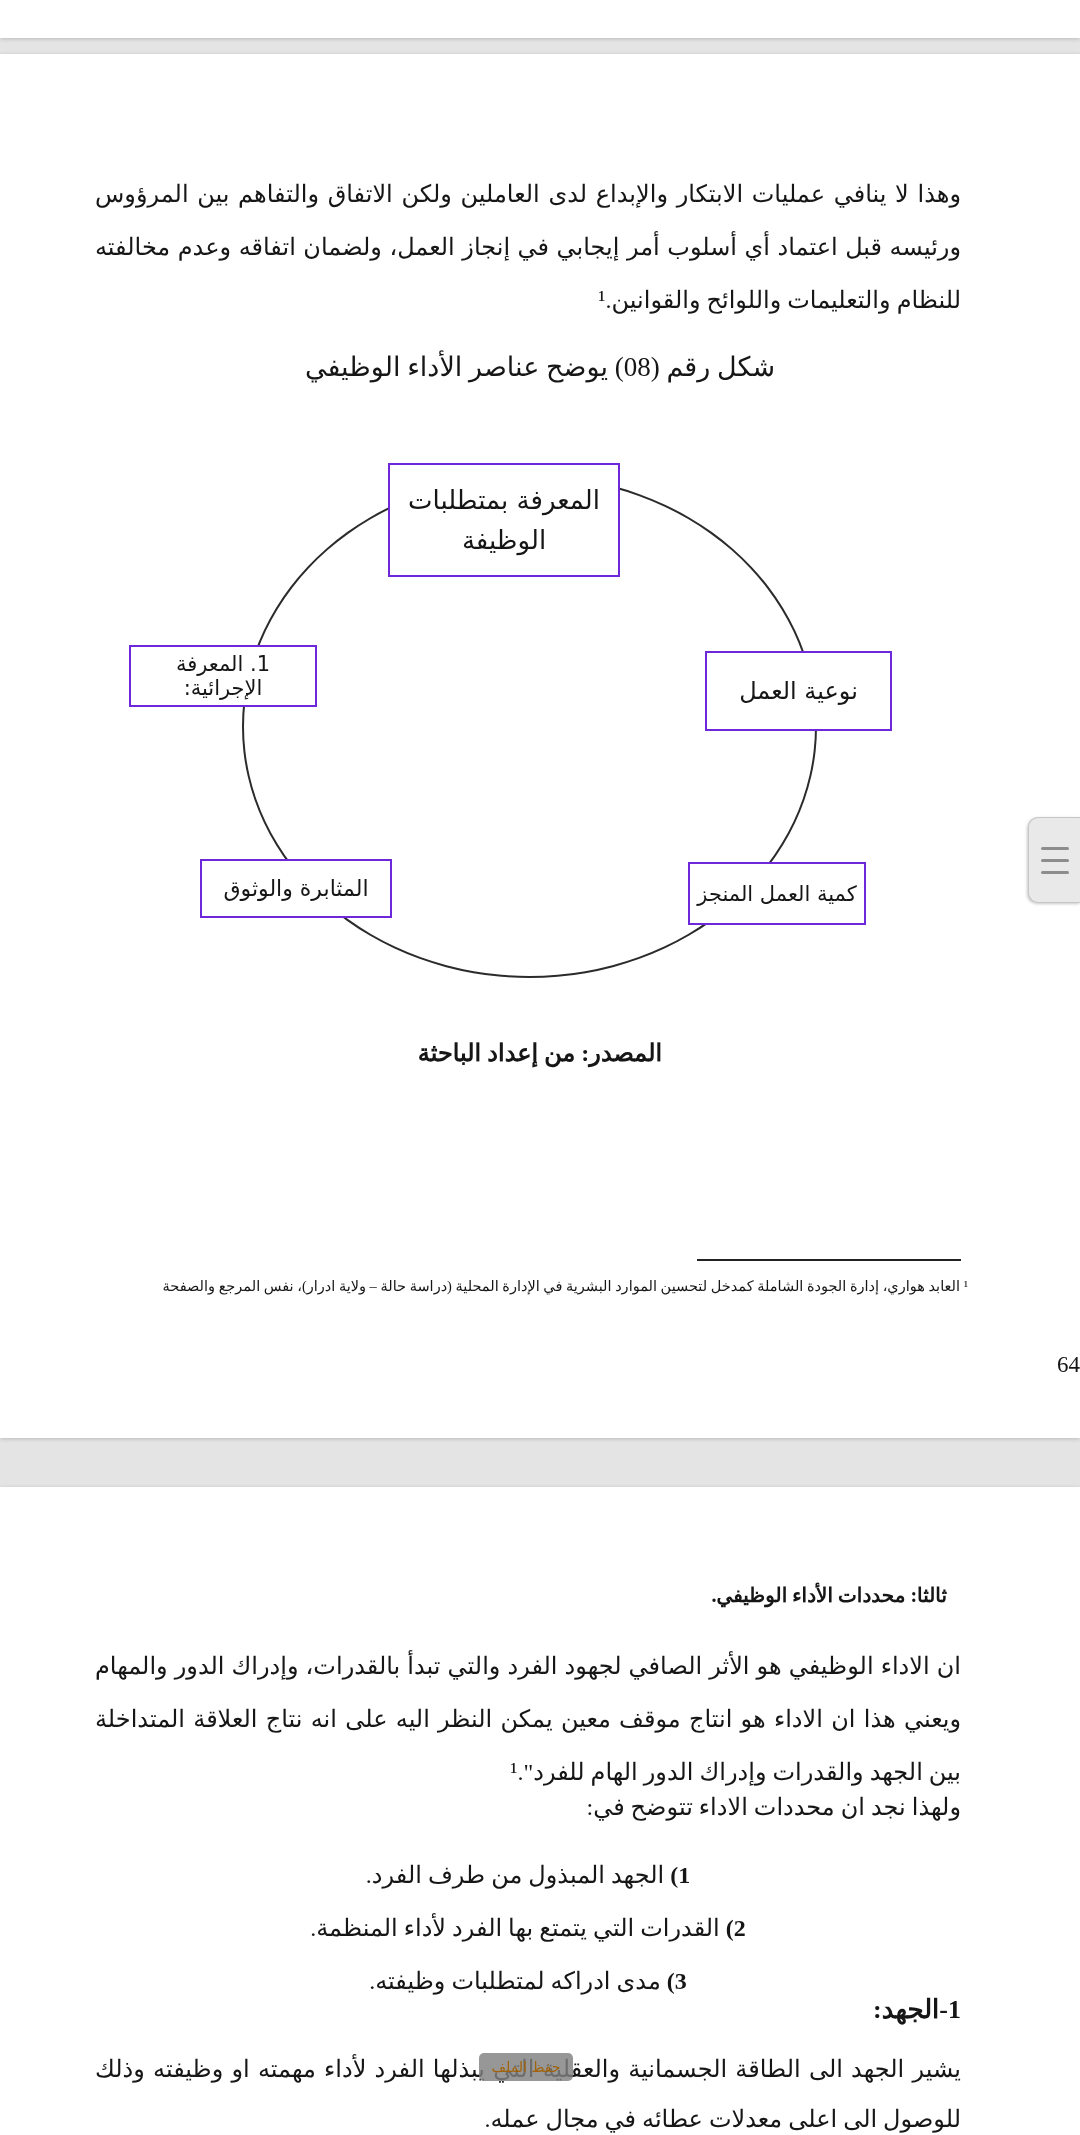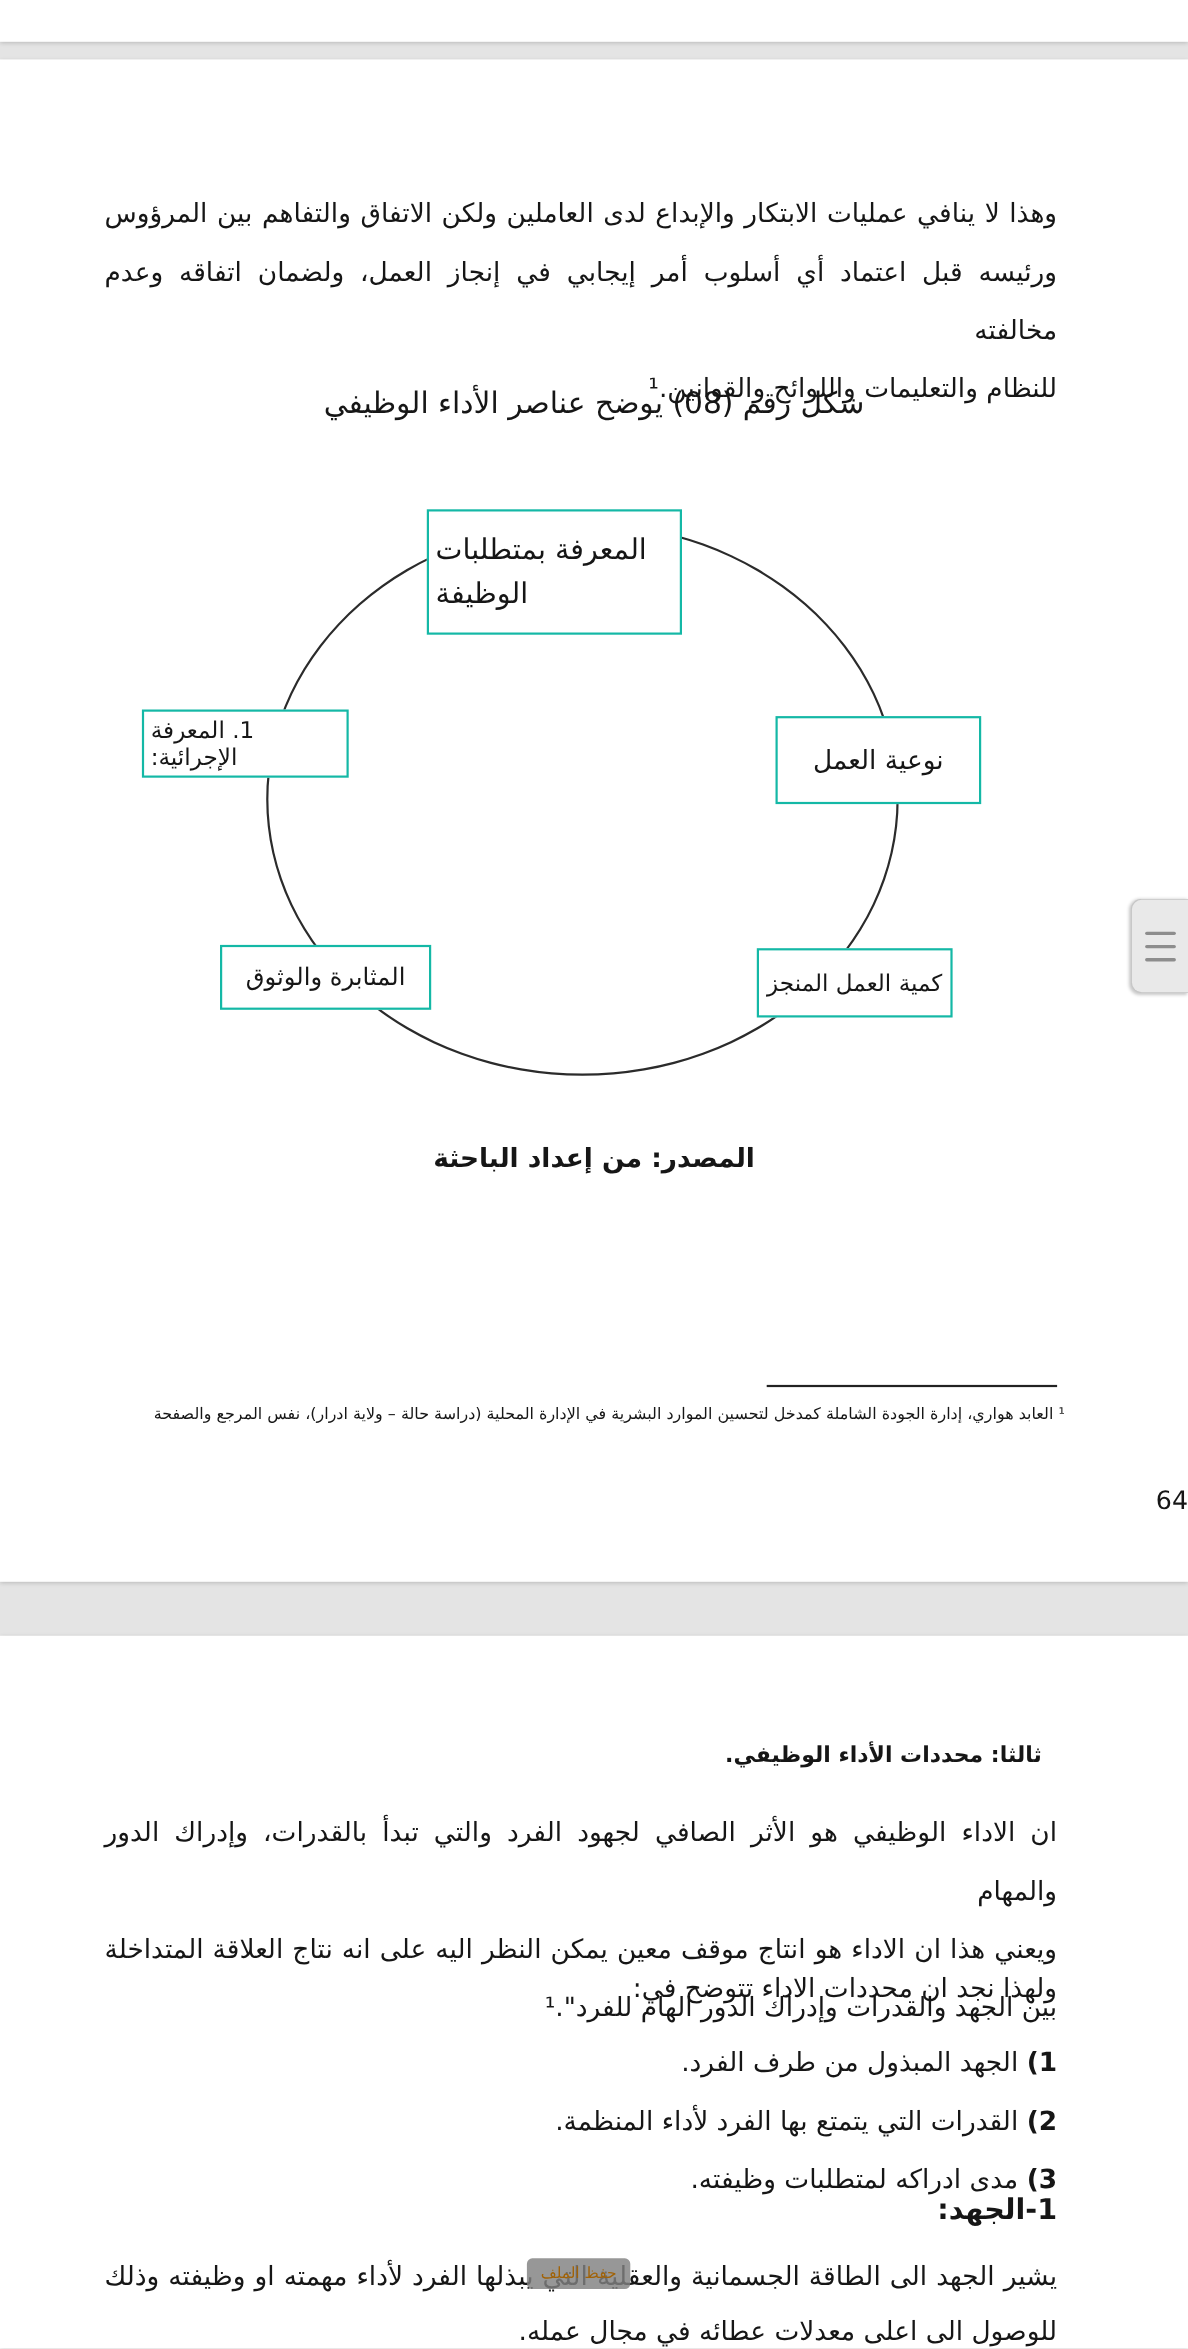--- a/index.html
+++ b/index.html
@@ -13,56 +13,56 @@
   }
   .page {
     position:absolute; left:0; width:1080px; background:#ffffff;
     box-shadow:0 1px 4px rgba(0,0,0,0.18);
   }
   #page-prev { top:0; height:38px; }
   #page-1 { top:54px; height:1384px; overflow:hidden; }
   #page-2 { top:1487px; height:648px; overflow:hidden; }
 
   .rtl { direction:rtl; }
-  .abs { position:absolute; }
+  .abs { position:absolute;font-family:Liberation Serif, serif; }
 
   .body-text { font-size:24px; line-height:53px; }
   .jline { text-align:justify; text-align-last:justify; }
   .rline { text-align:right; }
 
   .caption { width:1080px; text-align:center; font-size:27px; }
 
   .diagram-circle {
     position:absolute; left:242px; top:421px; width:575px; height:503px;
     border:2px solid #2b2b2b; border-radius:50%;
   }
   .dbox {
-    position:absolute; background:#fff; border:2px solid #14b8a6;
+    position:absolute; background:#fff; border:2px solid #6d28d9;
     display:flex; align-items:center; justify-content:center;
-    text-align:left; direction:rtl; padding:14px 6px; z-index:2;
+    text-align:center; direction:rtl; padding:14px 6px; z-index:2;
   }
   #dbox-top    { left:388px; top:409px; width:232px; height:114px; font-size:26px; line-height:40px; }
   #dbox-left   { left:129px; top:591px; width:188px; height:62px;  font-size:21px; }
   #dbox-right  { left:705px; top:597px; width:187px; height:80px;  font-size:24px; }
   #dbox-bleft  { left:200px; top:805px; width:192px; height:59px;  font-size:22px; }
   #dbox-bright { left:688px; top:808px; width:178px; height:63px;  font-size:21px; white-space:nowrap; }
 
   .source-line { left:0; top:985px; width:1080px; text-align:center; font-weight:bold; font-size:24px; }
 
   .footnote-divider { left:697px; top:1205px; width:264px; border-top:2px solid #222; }
   .footnote {
     left:93px; top:1224px; width:875px; font-size:14.5px;
     text-align:right; white-space:nowrap; overflow:hidden;
   }
   .page-number { left:0; top:1298px; width:1080px; text-align:right; font-size:23px; }
 
   .heading { left:81px; top:96px; width:866px; font-size:20px; font-weight:bold; text-align:right; }
   .para2-1 { left:95px; top:153px; width:866px; }
   .intro-line { left:95px; top:306px; width:866px; font-size:24px; text-align:right; }
-  .num-list { left:95px; top:362px; width:866px; font-size:24px; line-height:53px; text-align:right; }
+  .num-list { left:95px; top:362px; width:866px; font-size:24px; line-height:53px; text-align:center; }
   .num-list .num { font-weight:bold; }
   .subheading { left:95px; top:507px; width:866px; font-size:26px; font-weight:bold; text-align:right; }
   .para2-2 { left:95px; top:557px; width:866px; line-height:50px; }
 
   .para1-1 { left:95px; top:114px; width:866px; }
 
   .watermark {
     position:absolute; left:479px; top:566px; width:94px; height:28px;
     background:rgba(128,128,128,0.82); color:#a16207; border-radius:5px;
     display:flex; align-items:center; justify-content:center;

